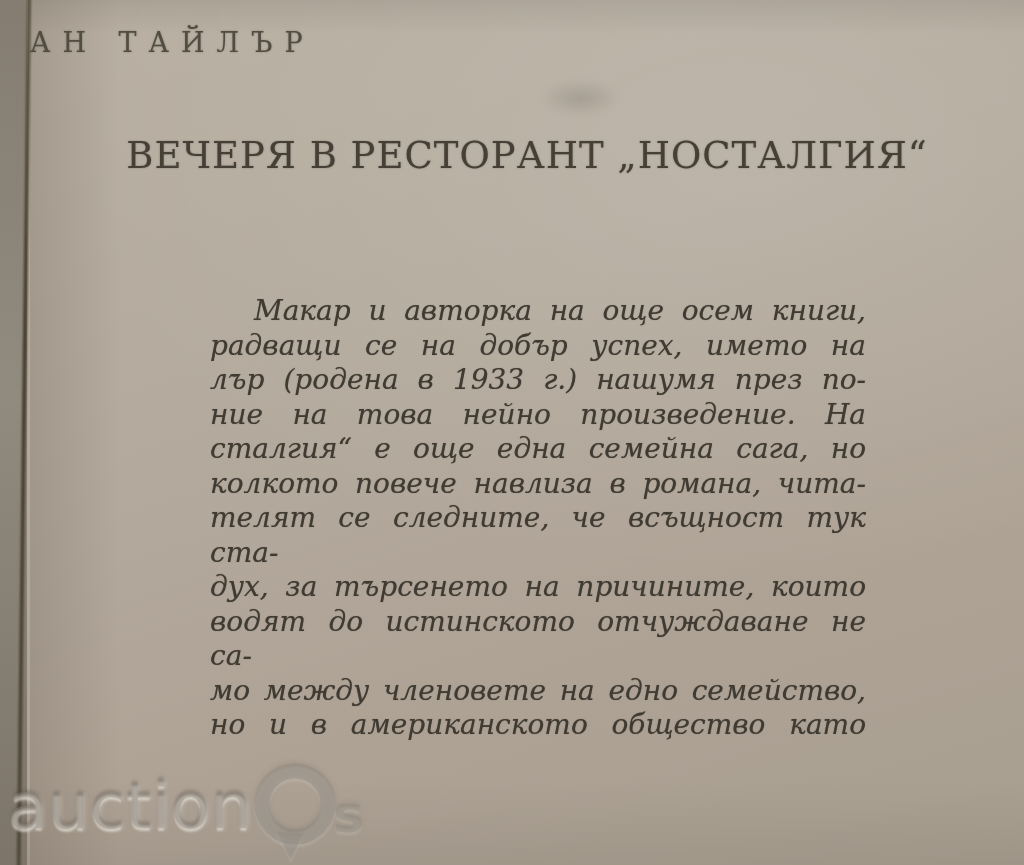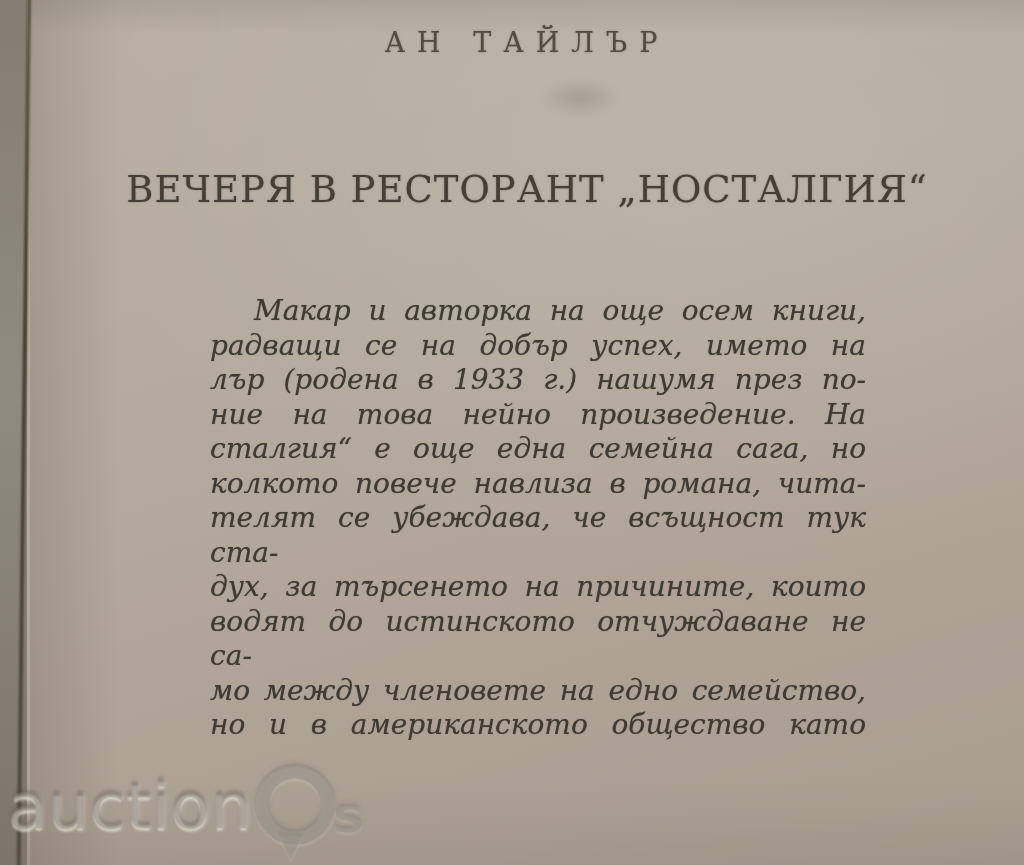--- a/index.html
+++ b/index.html
@@ -59,39 +59,37 @@
     width: 80px; height: 36px;
     background: radial-gradient(closest-side, rgba(82,76,66,0.20), rgba(82,76,66,0));
     filter: blur(2.5px);
     border-radius: 50%;
   }
 
   .author-line {
     position: absolute;
     left: 30px; right: 0;
     top: 27px;
-    text-align: center;
     font-size: 27px;
     letter-spacing: 12px;
     color: #524c42;
     text-shadow: 0 0 2px rgba(72,66,56,0.45);
     white-space: nowrap;
   }
 
   .book-title {
     position: absolute;
     left: 30px; right: 0;
     top: 134px;
     text-align: center;
     font-size: 37px;
     letter-spacing: 1px;
     color: #453f36;
     text-shadow: 0 0 2px rgba(62,56,47,0.40);
     white-space: nowrap;
-    margin-top: 34px;
   }
 
   .annotation {
     position: absolute;
     left: 210px;
     top: 294px;
     width: 656px;
     font-style: italic;
     font-size: 28px;
     line-height: 34.5px;
@@ -153,21 +151,21 @@
 
   <div class="book-title">ВЕЧЕРЯ В РЕСТОРАНТ „НОСТАЛГИЯ“</div>
 
   <div class="annotation">
     <div class="line first">Макар и авторка на още осем книги,</div>
     <div class="line">радващи се на добър успех, името на</div>
     <div class="line">лър (родена в 1933 г.) нашумя през по-</div>
     <div class="line">ние на това нейно произведение. На</div>
     <div class="line">сталгия“ е още една семейна сага, но</div>
     <div class="line">колкото повече навлиза в романа, чита-</div>
-    <div class="line">телят се убеждава, че всъщност тук ста-</div>
+    <div class="line">телят се следните, че всъщност тук ста-</div>
     <div class="line">дух, за търсенето на причините, които</div>
     <div class="line">водят до истинското отчуждаване не са-</div>
     <div class="line">мо между членовете на едно семейство,</div>
     <div class="line">но и в американското общество като</div>
 
   </div>
 
   <div class="watermark">
     <span class="wm-text">auction</span>
     <span class="wm-logo">

